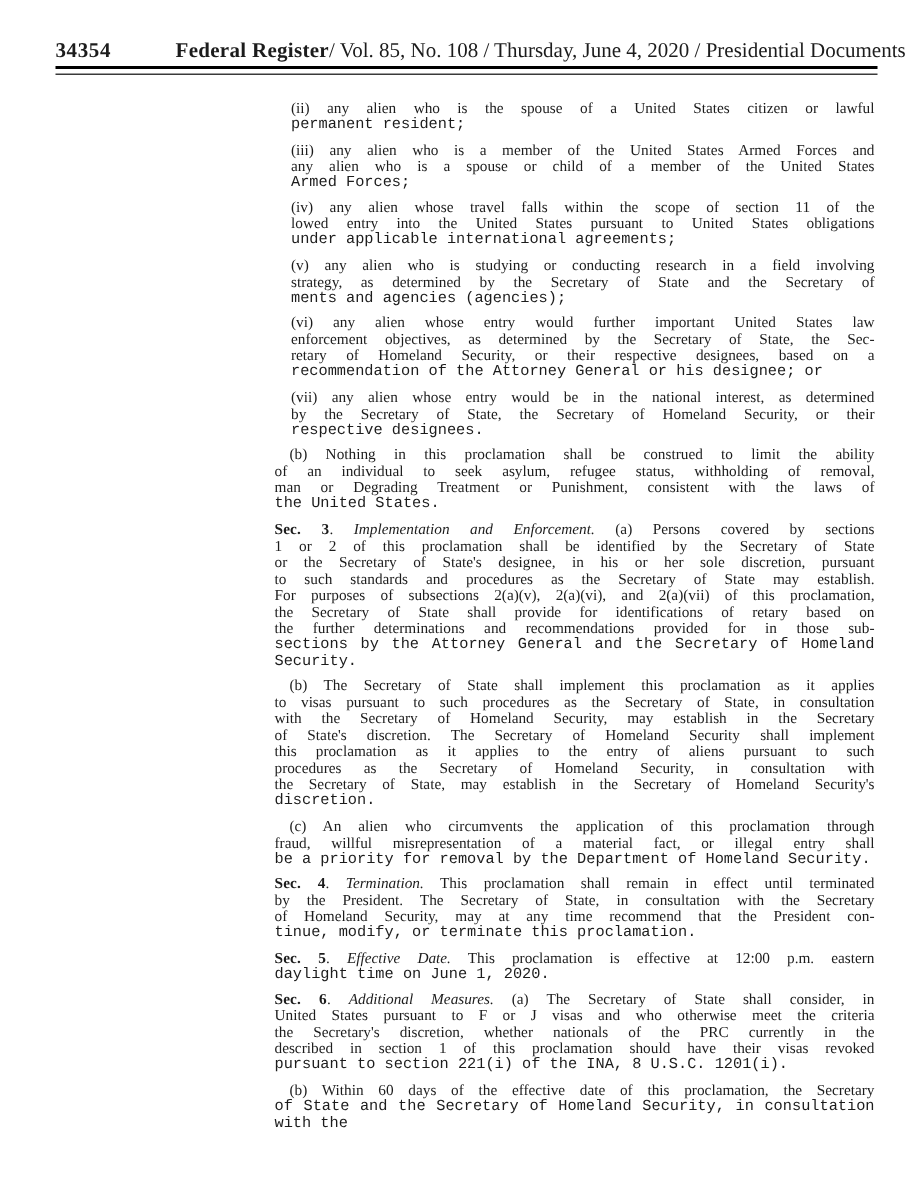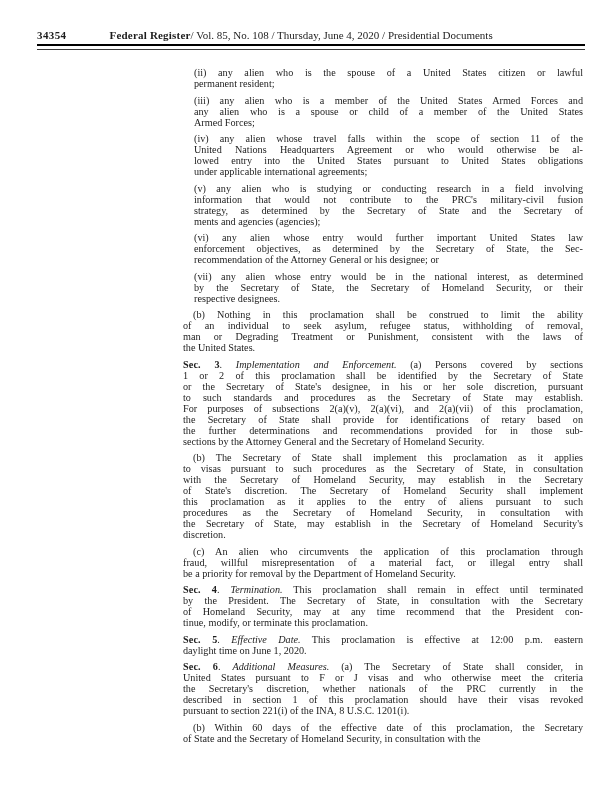--- a/index.html
+++ b/index.html
@@ -10,21 +10,21 @@
     background: #ffffff;
     font-family: "Liberation Serif", "DejaVu Serif", serif;
     color: #1c1c1c;
     overflow: hidden;
   }
   .header {
     position: absolute;
     top: 29px;
     left: 37px;
     width: 548px;
-    font-size: 11px;
+    font-size: 14px;
     line-height: 12px;
     white-space: nowrap;
     display: flex;
     align-items: baseline;
   }
   .pagenum {
     font-weight: bold;
     letter-spacing: 0.4px;
     margin-right: 43px;
   }
@@ -45,21 +45,21 @@
     width: 400px;
     font-size: 10.2px;
     line-height: 11px;
   }
   .para { margin: 0 0 5.5px 0; }
   .para.item { margin-left: 11px; }
   .line {
     text-align: justify;
     text-align-last: justify;
   }
-  .line.last { text-align-last: left; }
+  .line.last { text-align-last: left; font-family: Liberation Mono, monospace; }
   .line.firstindent { text-indent: 10px; }
   .line b { letter-spacing: 0.1px; }
 </style>
 </head>
 <body>
 
 <div class="page">
   <div class="header">
     <span class="pagenum">34354</span>
     <span class="citation"><b>Federal Register</b><span>/ Vol. 85, No. 108 / Thursday, June 4, 2020 / Presidential Documents</span></span>
@@ -70,33 +70,32 @@
         <div class="line">(ii) any alien who is the spouse of a United States citizen or lawful</div>
         <div class="line last">permanent resident;</div>
       </div>
       <div class="para item">
         <div class="line">(iii) any alien who is a member of the United States Armed Forces and</div>
         <div class="line">any alien who is a spouse or child of a member of the United States</div>
         <div class="line last">Armed Forces;</div>
       </div>
       <div class="para item">
         <div class="line">(iv) any alien whose travel falls within the scope of section 11 of the</div>
-        <div class="line">United Nations Headquarters Agreement or who would otherwise be al-</div>
         <div class="line">lowed entry into the United States pursuant to United States obligations</div>
         <div class="line last">under applicable international agreements;</div>
       </div>
       <div class="para item">
         <div class="line">(v) any alien who is studying or conducting research in a field involving</div>
-        <div class="line">information that would not contribute to the PRC's military-civil fusion</div>
         <div class="line">strategy, as determined by the Secretary of State and the Secretary of</div>
         <div class="line last">ments and agencies (agencies);</div>
       </div>
       <div class="para item">
         <div class="line">(vi) any alien whose entry would further important United States law</div>
         <div class="line">enforcement objectives, as determined by the Secretary of State, the Sec-</div>
+        <div class="line">retary of Homeland Security, or their respective designees, based on a</div>
         <div class="line last">recommendation of the Attorney General or his designee; or</div>
       </div>
       <div class="para item">
         <div class="line">(vii) any alien whose entry would be in the national interest, as determined</div>
         <div class="line">by the Secretary of State, the Secretary of Homeland Security, or their</div>
         <div class="line last">respective designees.</div>
       </div>
       <div class="para indent">
         <div class="line firstindent">(b) Nothing in this proclamation shall be construed to limit the ability</div>
         <div class="line">of an individual to seek asylum, refugee status, withholding of removal,</div>

